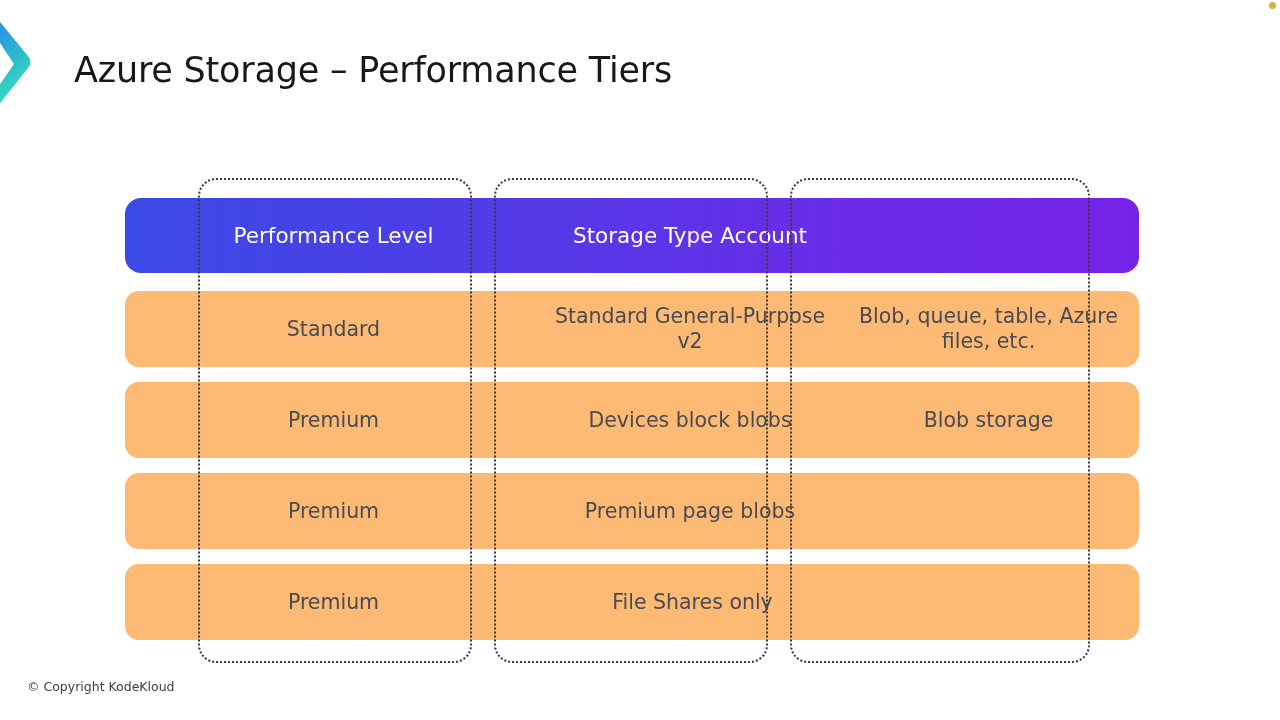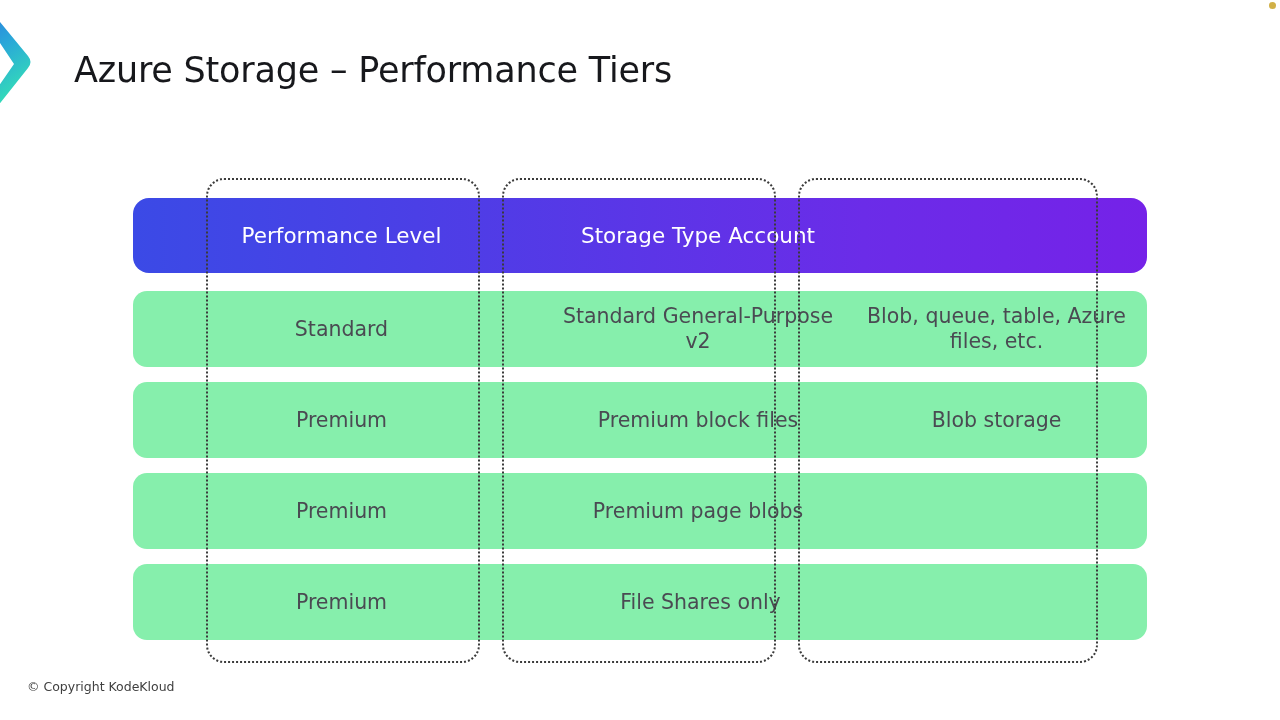--- a/index.html
+++ b/index.html
@@ -45,21 +45,21 @@
     font-weight: 400;
     color: #17181c;
     letter-spacing: -0.2px;
     white-space: nowrap;
     margin-left: 24px;
   }
 
   
   .table-wrap {
     position: absolute;
-    left: 133px;
+    left: 125px;
     top: 178px;
     width: 1014px;
     height: 490px;
   }
 
   
   .col-outline {
     position: absolute;
     top: 0;
     height: 485px;
@@ -84,21 +84,21 @@
   }
   .row.header {
     top: 20px;
     height: 75px;
     border-radius: 16px;
     background: linear-gradient(90deg, #3b4ae6 0%, #4b3fe6 28%, #6b2ce8 72%, #7522e8 100%);
     z-index: 2;
   }
   .row.body {
     height: 76px;
-    background: #86efac;
+    background: #fdba74;
   }
   .row.r1 { top: 113px; }
   .row.r2 { top: 204px; }
   .row.r3 { top: 295px; }
   .row.r4 { top: 386px; }
 
   .cell {
     display: flex;
     align-items: center;
     justify-content: center;
@@ -161,21 +161,21 @@
   </div>
 
   <div class="row body r1">
     <div class="cell c1">Standard</div>
     <div class="cell c2">Standard General-Purpose v2</div>
     <div class="cell c3">Blob, queue, table, Azure files, etc.</div>
   </div>
 
   <div class="row body r2">
     <div class="cell c1">Premium</div>
-    <div class="cell c2">Premium block files</div>
+    <div class="cell c2">Devices block blobs</div>
     <div class="cell c3">Blob storage</div>
   </div>
 
   <div class="row body r3">
     <div class="cell c1">Premium</div>
     <div class="cell c2">Premium page blobs</div>
   </div>
 
   <div class="row body r4">
     <div class="cell c1">Premium</div>

